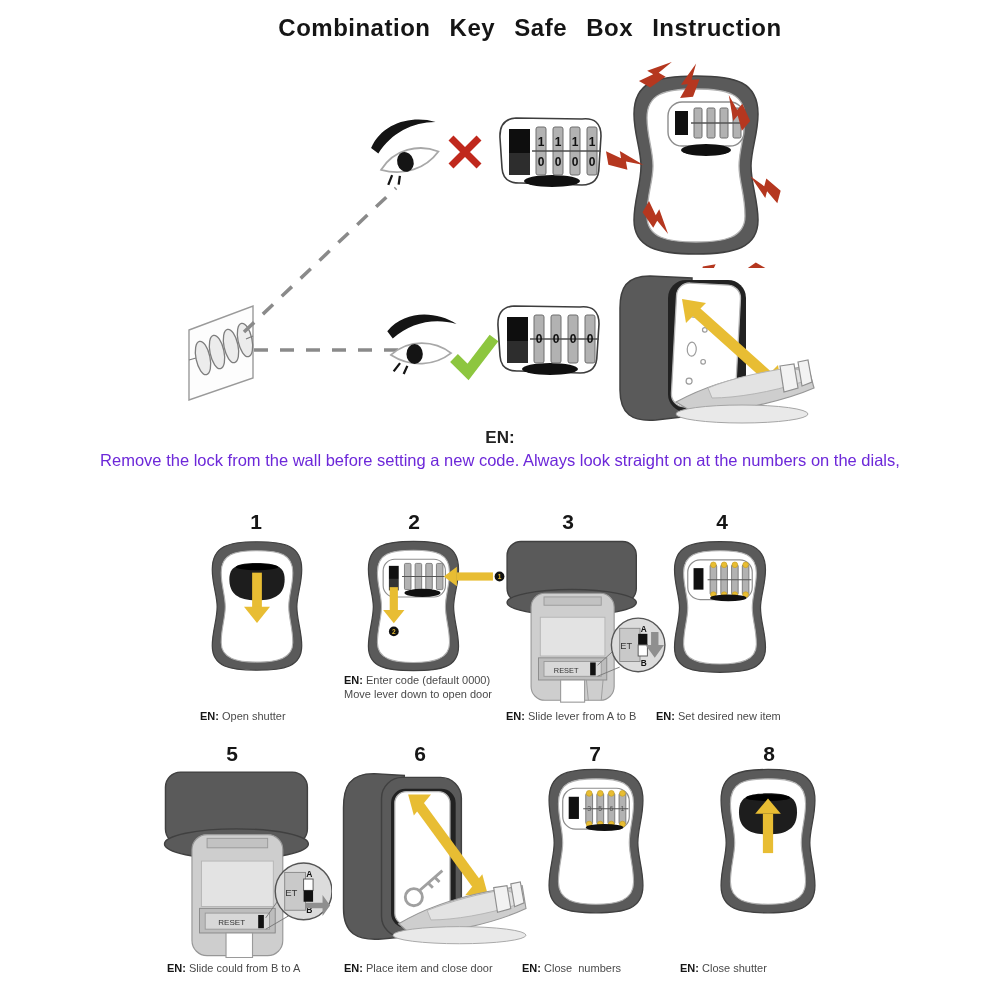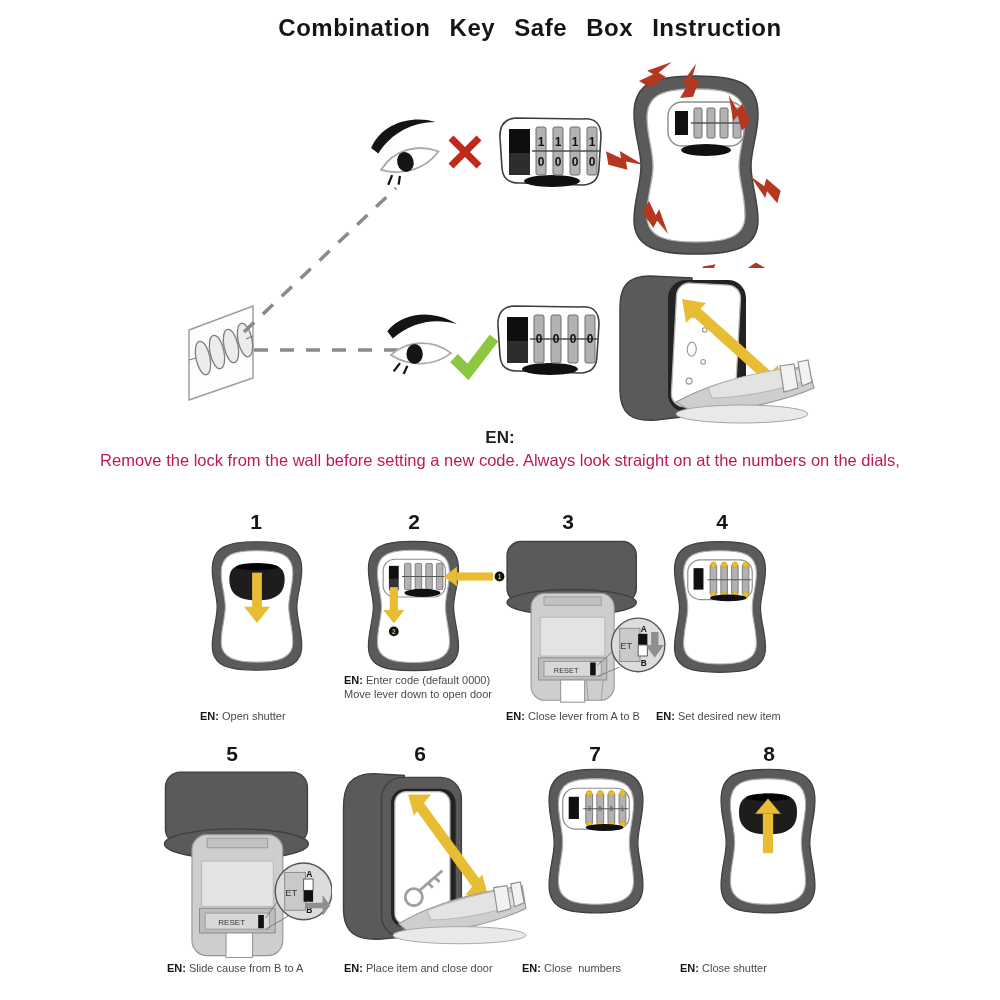--- a/index.html
+++ b/index.html
@@ -3,21 +3,21 @@
 <meta charset="utf-8">
 <style>
   html,body{margin:0;padding:0;background:#ffffff;}
   .page{position:relative;width:1000px;height:1000px;background:#fff;overflow:hidden;
         font-family:"Liberation Sans","DejaVu Sans",sans-serif;color:#1a1a1a;}
   .abs{position:absolute;}
   .title{top:14px;left:0;width:1000px;text-align:center;font-size:24px;font-weight:bold;
          letter-spacing:.5px;word-spacing:12px;color:#151515;padding-left:30px;}
   .intro{top:428px;left:0;width:1000px;text-align:center;}
   .intro .lang{font-weight:bold;font-size:17px;color:#222;}
-  .intro .line{font-size:16.5px;color:#be185d;line-height:1.5;}
+  .intro .line{font-size:16.5px;color:#6d28d9;line-height:1.5;}
   .stepnum{font-size:21px;font-weight:bold;color:#161616;transform:translateX(-50%);}
   .cap{font-size:11px;color:#4a4a4a;white-space:pre-wrap;line-height:1.25;}
   .cap b{color:#161616;}
   
   .dk{fill:#5a5a5a;stroke:#404040;stroke-width:1.5;}
   .wt{fill:#ffffff;stroke:#b0b0b0;stroke-width:1.3;}
   .blk{fill:#1d1d1d;}
   .bar{fill:#b2b2b2;stroke:#6e6e6e;stroke-width:1;}
   .yel{fill:#e8bd33;}
   .lgr{fill:#cecece;stroke:#979797;stroke-width:1.2;}
@@ -358,20 +358,20 @@
     <path class="blk" d="M75,32 C52,32 41,36 41,54 C41,72 52,80 75,80 C98,80 109,72 109,54 C109,36 98,32 75,32 Z"></path>
     <ellipse cx="75" cy="37" rx="26" ry="4" fill="#000"></ellipse>
     <g>
       <polygon class="yel" points="60,56 90,56 75,38"></polygon>
       <rect class="yel" x="69" y="56" width="12" height="46"></rect>
     </g>
   </svg>
 
   <div class="abs cap" style="left:200px;top:710px;text-align:right;"><b>EN:</b><span> Open shutter</span></div>
   <div class="abs cap" style="left:344px;top:674px;"><b>EN:</b><span> Enter code (default 0000)</span><br><span>Move lever down to open door</span></div>
-  <div class="abs cap" style="left:506px;top:710px;"><b>EN:</b><span> Close lever from A to B</span></div>
+  <div class="abs cap" style="left:506px;top:710px;"><b>EN:</b><span> Slide lever from A to B</span></div>
   <div class="abs cap" style="left:656px;top:710px;"><b>EN:</b><span> Set desired new item</span></div>
-  <div class="abs cap" style="left:167px;top:962px;"><b>EN:</b><span> Slide cause from B to A</span></div>
+  <div class="abs cap" style="left:167px;top:962px;"><b>EN:</b><span> Slide could from B to A</span></div>
   <div class="abs cap" style="left:344px;top:962px;"><b>EN:</b><span> Place item and close door</span></div>
   <div class="abs cap" style="left:522px;top:962px;"><b>EN:</b><span> Close  numbers</span></div>
   <div class="abs cap" style="left:680px;top:962px;"><b>EN:</b><span> Close shutter</span></div>
 
 </div>
 
 </body></html>

